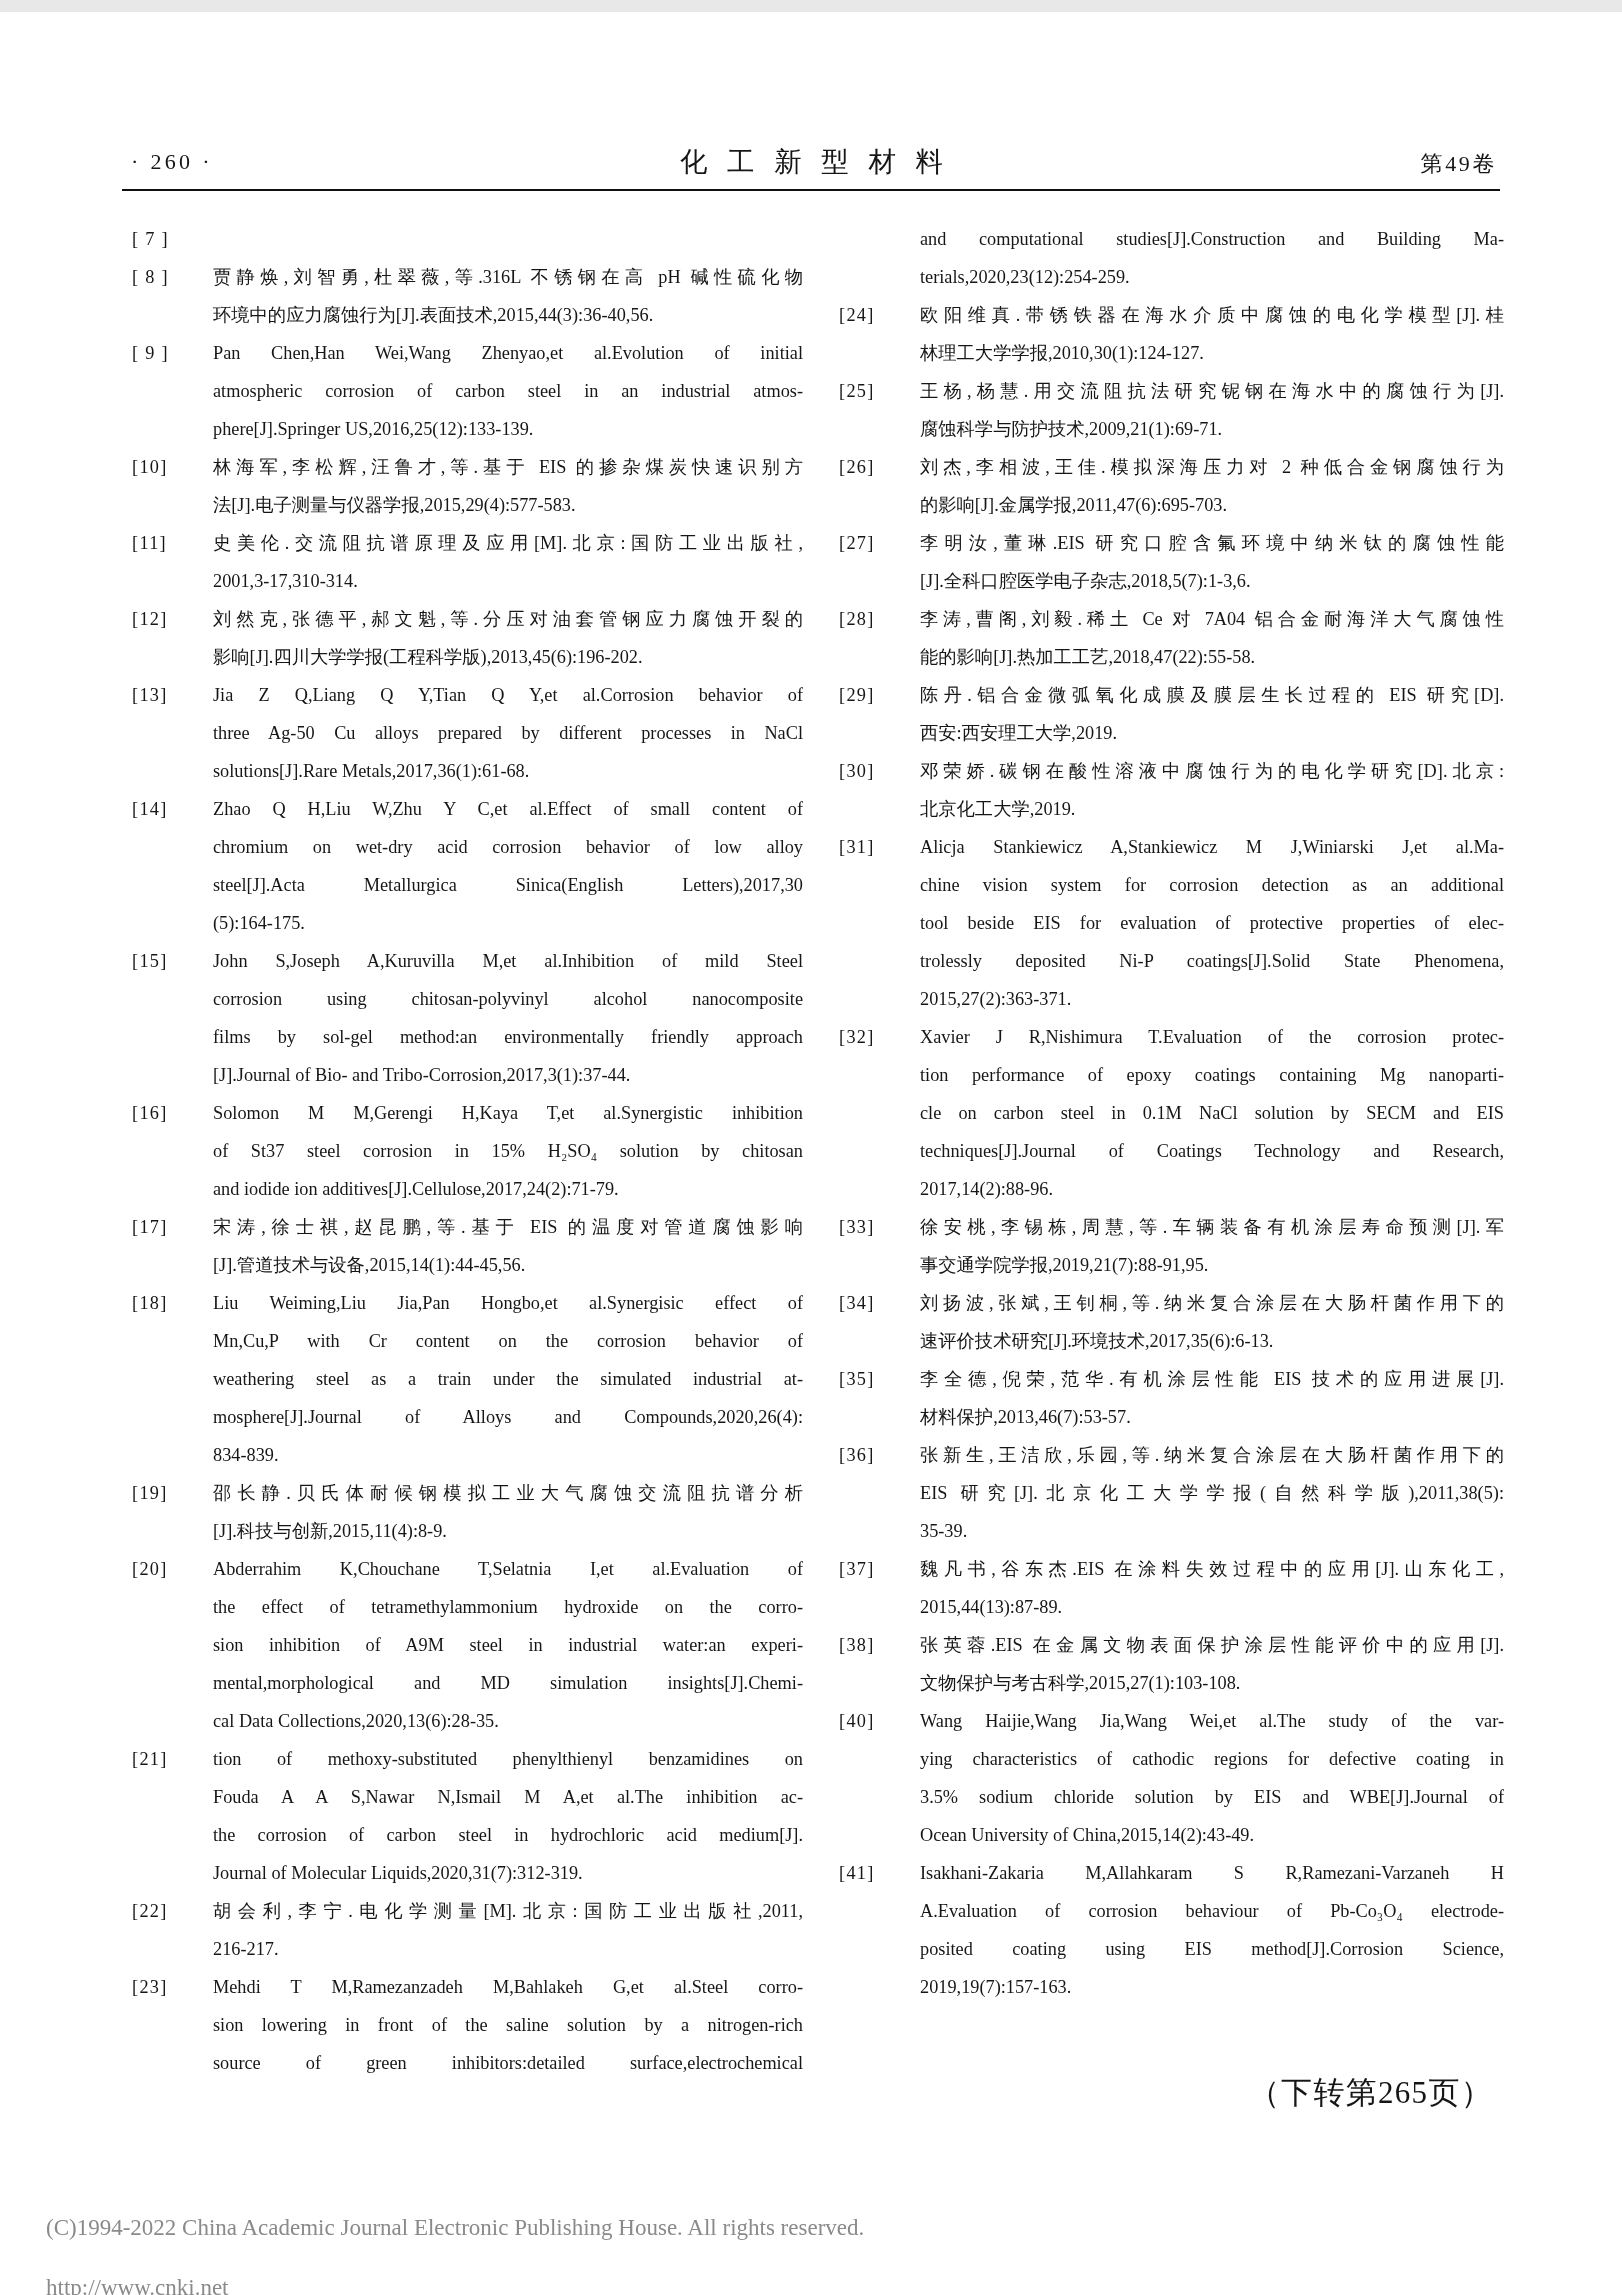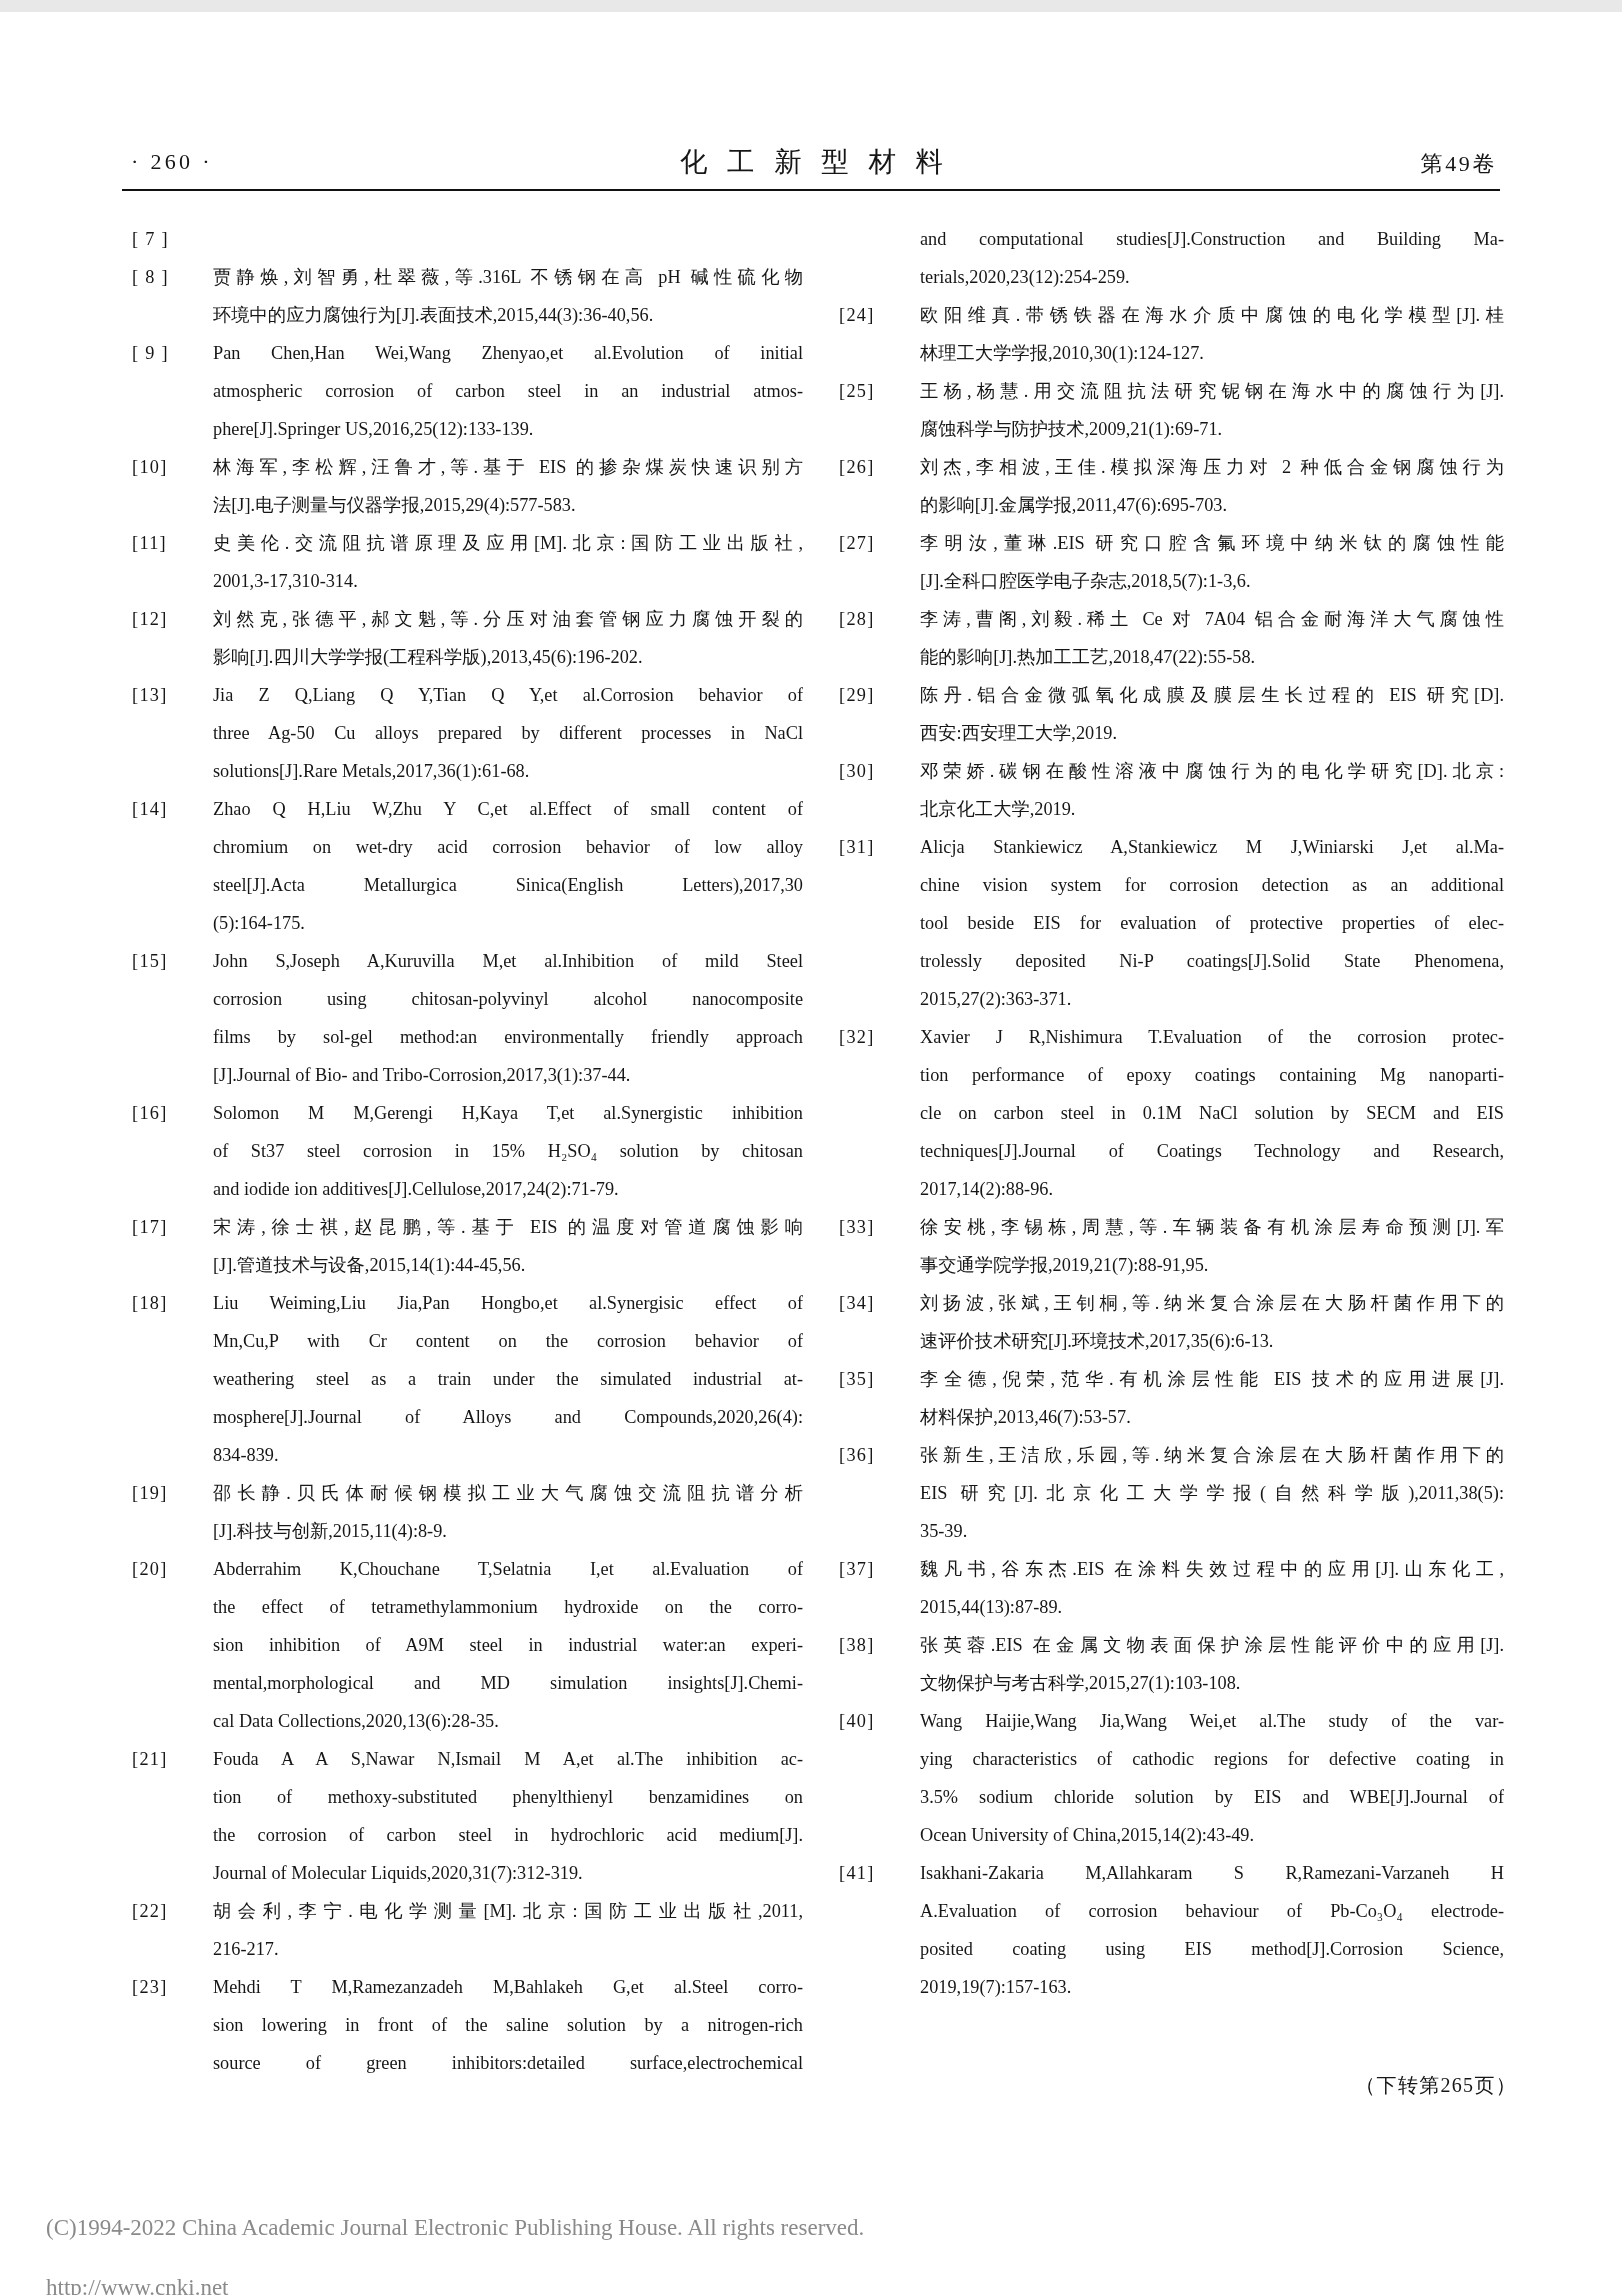--- a/index.html
+++ b/index.html
@@ -20,21 +20,21 @@
   .col-right{left:839px;width:665px;}
   .ref{display:flex;align-items:flex-start;}
   .ref-label{flex:0 0 81px;font-size:18.3px;line-height:38px;letter-spacing:1.3px;white-space:nowrap;}
   .ref-body{flex:1;min-width:0;}
   .ref-line{
     font-size:18.3px;line-height:38px;height:38px;overflow:hidden;
     text-align:justify;text-align-last:justify;
   }
   .ref-line.endline{text-align-last:left;}
   .cont-note{
-    position:absolute;right:106px;top:2060px;font-size:20px;letter-spacing:1.3px;
+    position:absolute;right:130px;top:2060px;font-size:31px;letter-spacing:1.3px;
   }
   .footer{
     position:absolute;left:46px;top:2203px;display:flex;gap:34px;
     font-size:23px;color:#8a8a8a;white-space:nowrap;flex-direction:column;
   }
 </style>
 </head>
 <body>
 
 <div class="page">
@@ -148,22 +148,22 @@
           <div class="ref-line">Abderrahim K,Chouchane T,Selatnia I,et al.Evaluation of</div>
           <div class="ref-line">the effect of tetramethylammonium hydroxide on the corro-</div>
           <div class="ref-line">sion inhibition of A9M steel in industrial water:an experi-</div>
           <div class="ref-line">mental,morphological and MD simulation insights[J].Chemi-</div>
           <div class="ref-line endline">cal Data Collections,2020,13(6):28-35.</div>
         </div>
   </div>
       <div class="ref">
     <div class="ref-label">[21]</div>
     <div class="ref-body">
+          <div class="ref-line">tion of methoxy-substituted phenylthienyl benzamidines on</div>
           <div class="ref-line">Fouda A A S,Nawar N,Ismail M A,et al.The inhibition ac-</div>
-          <div class="ref-line">tion of methoxy-substituted phenylthienyl benzamidines on</div>
           <div class="ref-line">the corrosion of carbon steel in hydrochloric acid medium[J].</div>
           <div class="ref-line endline">Journal of Molecular Liquids,2020,31(7):312-319.</div>
         </div>
   </div>
       <div class="ref">
     <div class="ref-label">[22]</div>
     <div class="ref-body">
           <div class="ref-line">胡会利,李宁.电化学测量[M].北京:国防工业出版社,2011,</div>
           <div class="ref-line endline">216-217.</div>
         </div>

